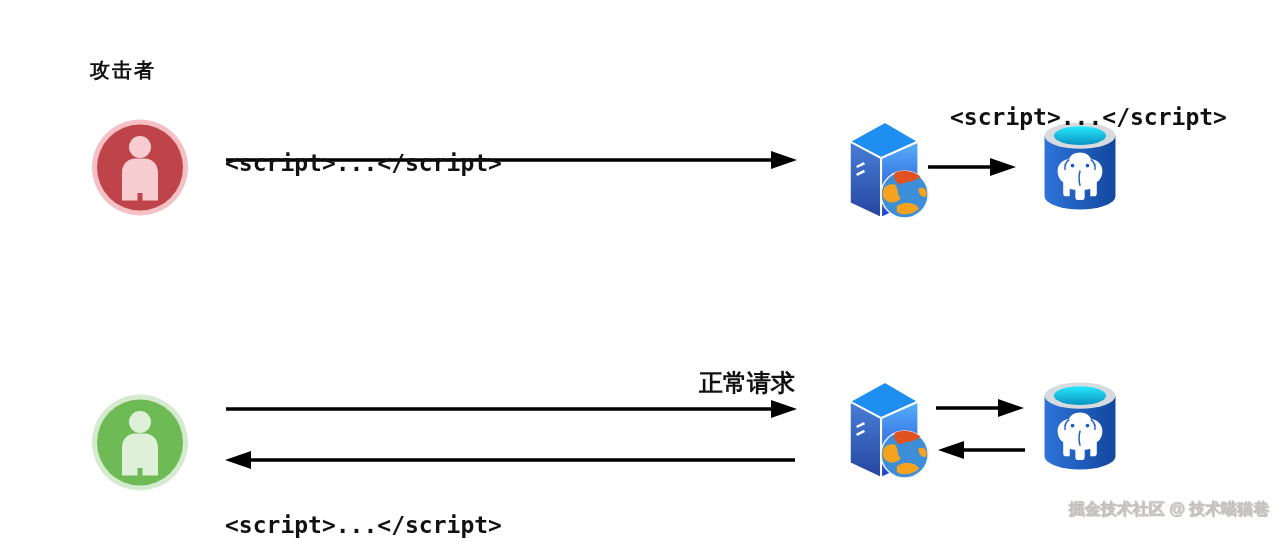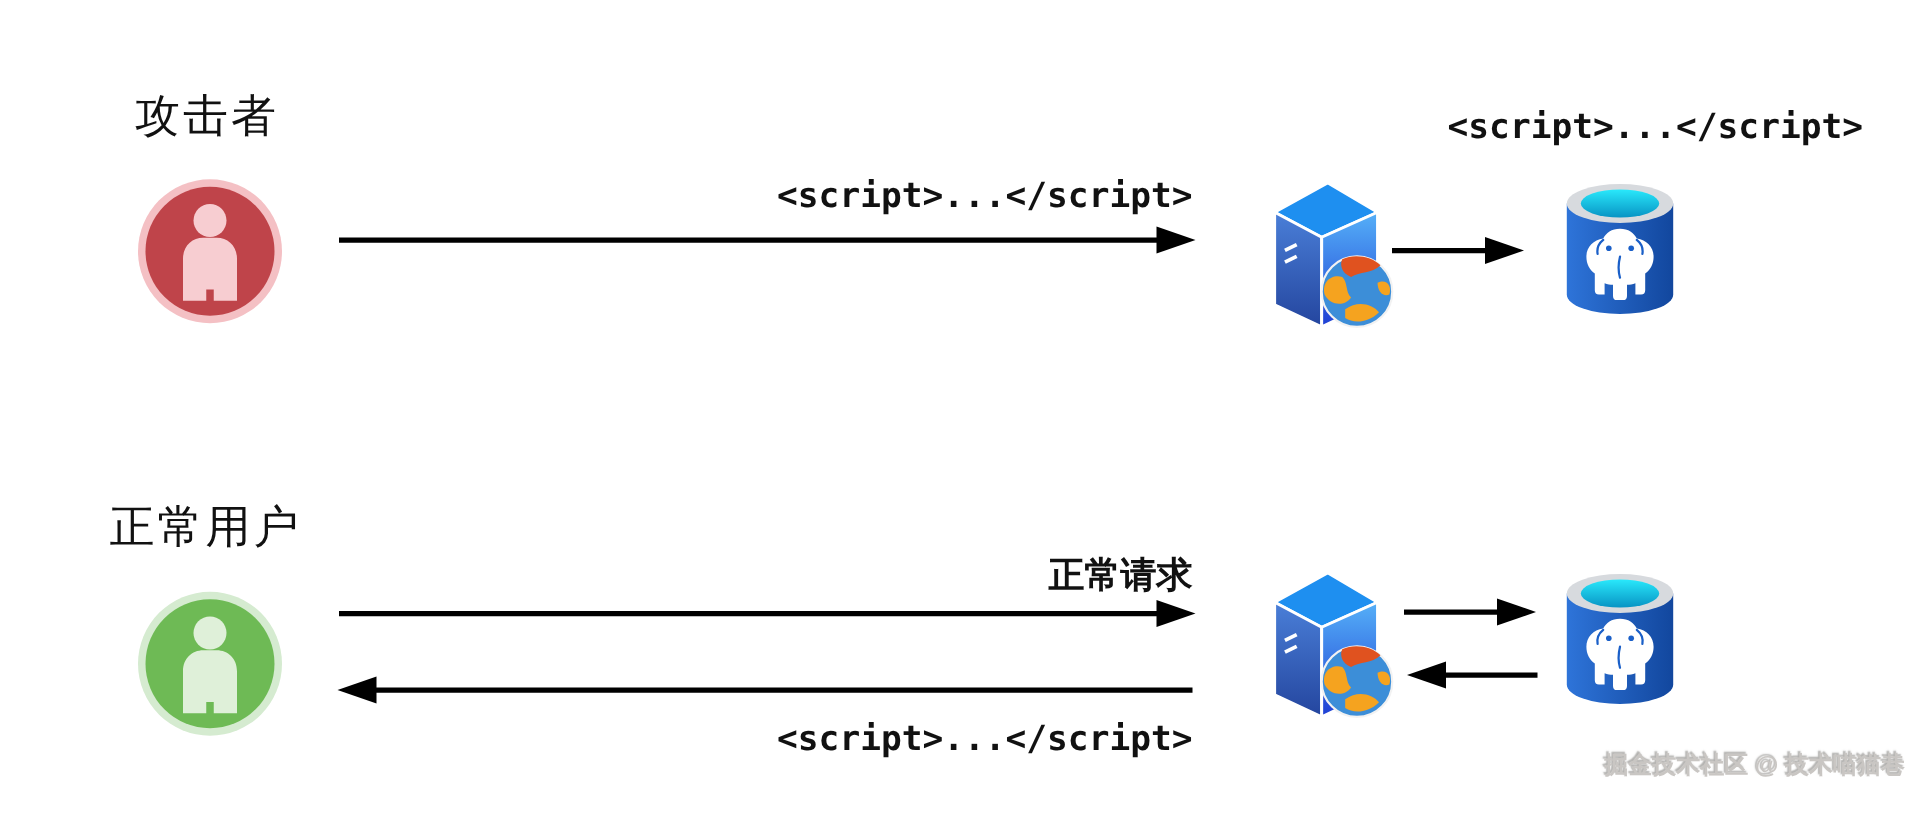--- a/index.html
+++ b/index.html
@@ -2,27 +2,27 @@
 <html style="--text-black: #111111; --arrow-black: #000000; --attacker-ring: #f4c0c4; --attacker-disc: #bf444a; --attacker-figure: #f7cdd1; --user-ring: #d5ebd0; --user-disc: #6eba55; --user-figure: #dff0d9; --server-blue-light: #55b0f8; --server-blue-dark: #1f3fd4; --globe-ocean: #3c8ed8; --globe-land: #f5a31f; --db-body-blue: #1a5fc8; --db-rim-silver: #d7dade; --db-water-cyan: #29e8fb; --watermark-gray: #c9c6c3;"><head>
 <meta charset="utf-8">
 <style>
   html,body{margin:0;padding:0;background:#ffffff;}
   .canvas{
     position:relative;width:1288px;height:546px;background:#ffffff;
     overflow:hidden;font-family:"Liberation Sans","DejaVu Sans",sans-serif;
   }
   .abs{position:absolute;}
   .actor-label{
-    font-size:30px;font-weight:400;color:var(--text-black,#111111);
+    font-size:20px;font-weight:700;color:var(--text-black,#111111);
     letter-spacing:2px;white-space:nowrap;
   }
   .code-label{
     font-family:"DejaVu Sans Mono","Liberation Mono",monospace;
     font-size:23px;font-weight:700;color:var(--text-black,#111111);
-    text-align:right;white-space:nowrap;
+    text-align:left;white-space:nowrap;margin-top:32px;
   }
   .plain-label{
     font-size:24px;font-weight:600;color:var(--text-black,#111111);
     text-align:right;white-space:nowrap;
   }
   .watermark{
     font-size:16px;font-weight:700;white-space:nowrap;
     color:var(--watermark-gray,#c9c6c3);
     text-shadow:-1px -1px 1px rgba(115,113,110,0.55), 2px 2px 1px rgba(255,255,255,0.95);
   }
@@ -104,21 +104,20 @@
     <g>
       <path fill="#ffffff" d="M45 38 c-6 0 -10 3 -12 7 c-7 1 -12 6 -12 13 c0 5 2 9 6 12 l0 12 c0 2 1 3 3 3 l4 0 0 -8 c2 1 4 1 6 1 l0 8 c0 2 1 3 3 3 l4 0 c2 0 3 -1 3 -3 l0 -8 c2 0 4 0 6 -1 l0 8 4 0 c2 0 3 -1 3 -3 l0 -12 c4 -3 6 -7 6 -12 c0 -7 -5 -12 -12 -13 c-2 -4 -6 -7 -12 -7 z"></path>
       <circle cx="37" cy="52" r="2" fill="#1a5fc8"></circle>
       <circle cx="53" cy="52" r="2" fill="#1a5fc8"></circle>
       <path d="M33 46 q-5 4 -4 10 M57 46 q5 4 4 10 M45 58 q-2 8 0 15" stroke="#1a5fc8" stroke-width="1.6" fill="none" stroke-linecap="round"></path>
     </g>
   </svg>
 
   <div class="abs code-label" style="left:950px;top:72px;width:292px">&lt;script&gt;...&lt;/script&gt;</div>
 
-  <div class="abs actor-label" style="left:73px;top:331px">正常用户</div>
 
   <svg class="abs normal-user" style="left:92px;top:394px" width="96" height="97" viewBox="0 0 96 96">
     <circle class="ring" cx="48" cy="48" r="48"></circle>
     <circle class="disc" cx="48" cy="48" r="43"></circle>
     <circle class="figure" cx="48" cy="27.5" r="11"></circle>
     <path class="figure" d="M30 81 V53 c0-8.5 6-14 13.5-14 h9 c7.5 0 13.5 5.5 13.5 14 v28 H50.5 v-7.5 h-5 V81 Z"></path>
   </svg>
 
   <div class="abs plain-label" style="left:225px;top:367px;width:570px">正常请求</div>
 

